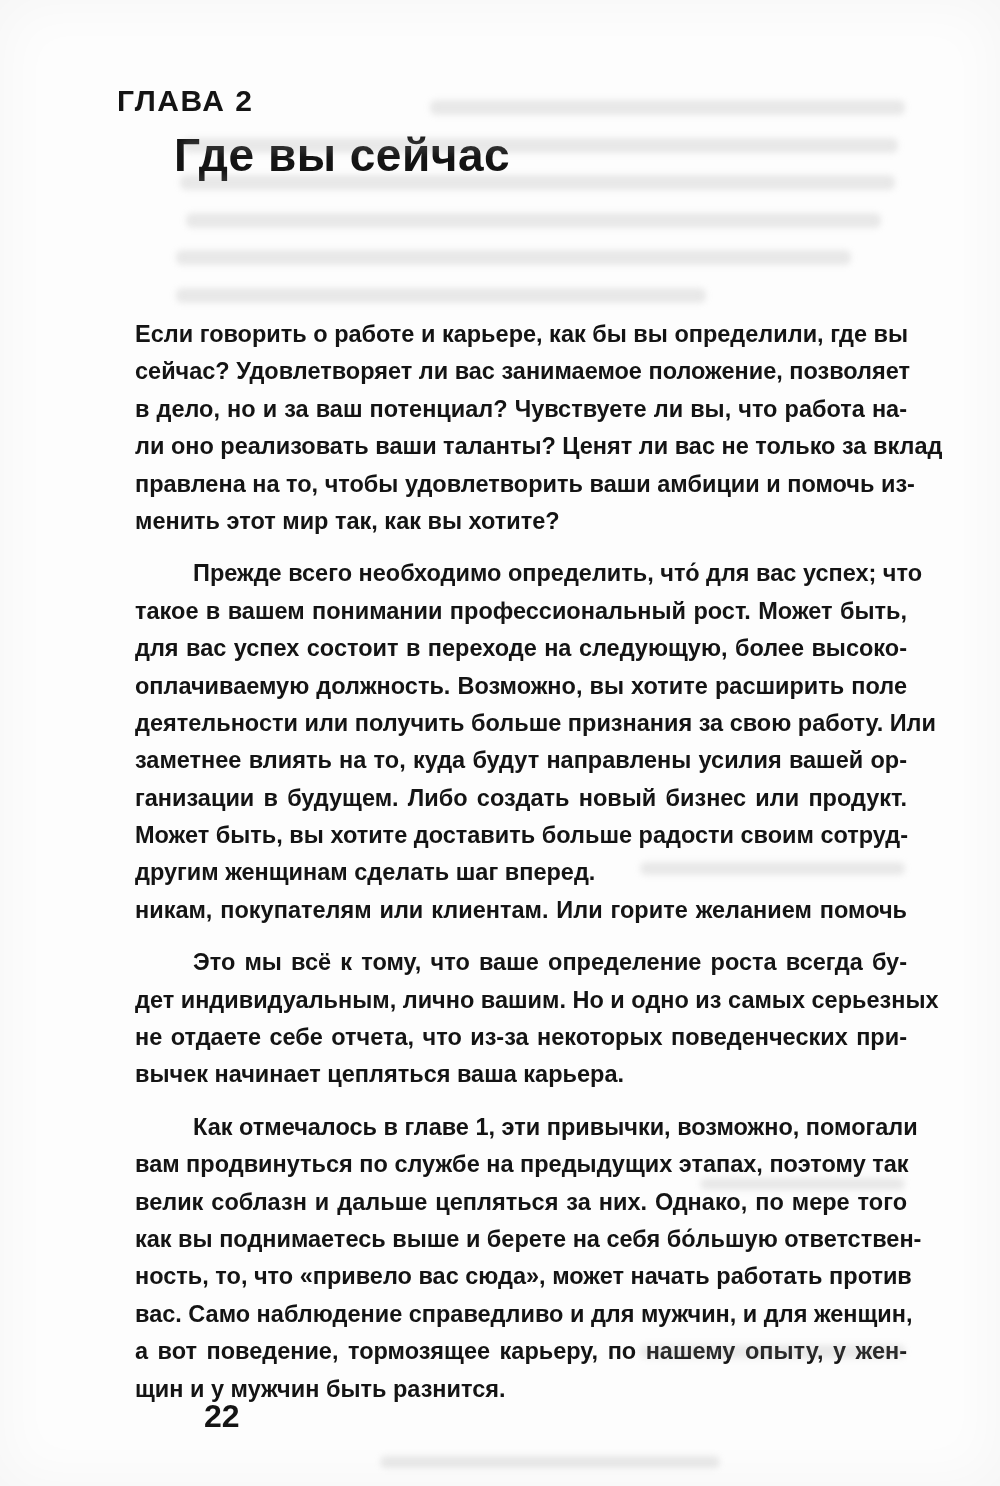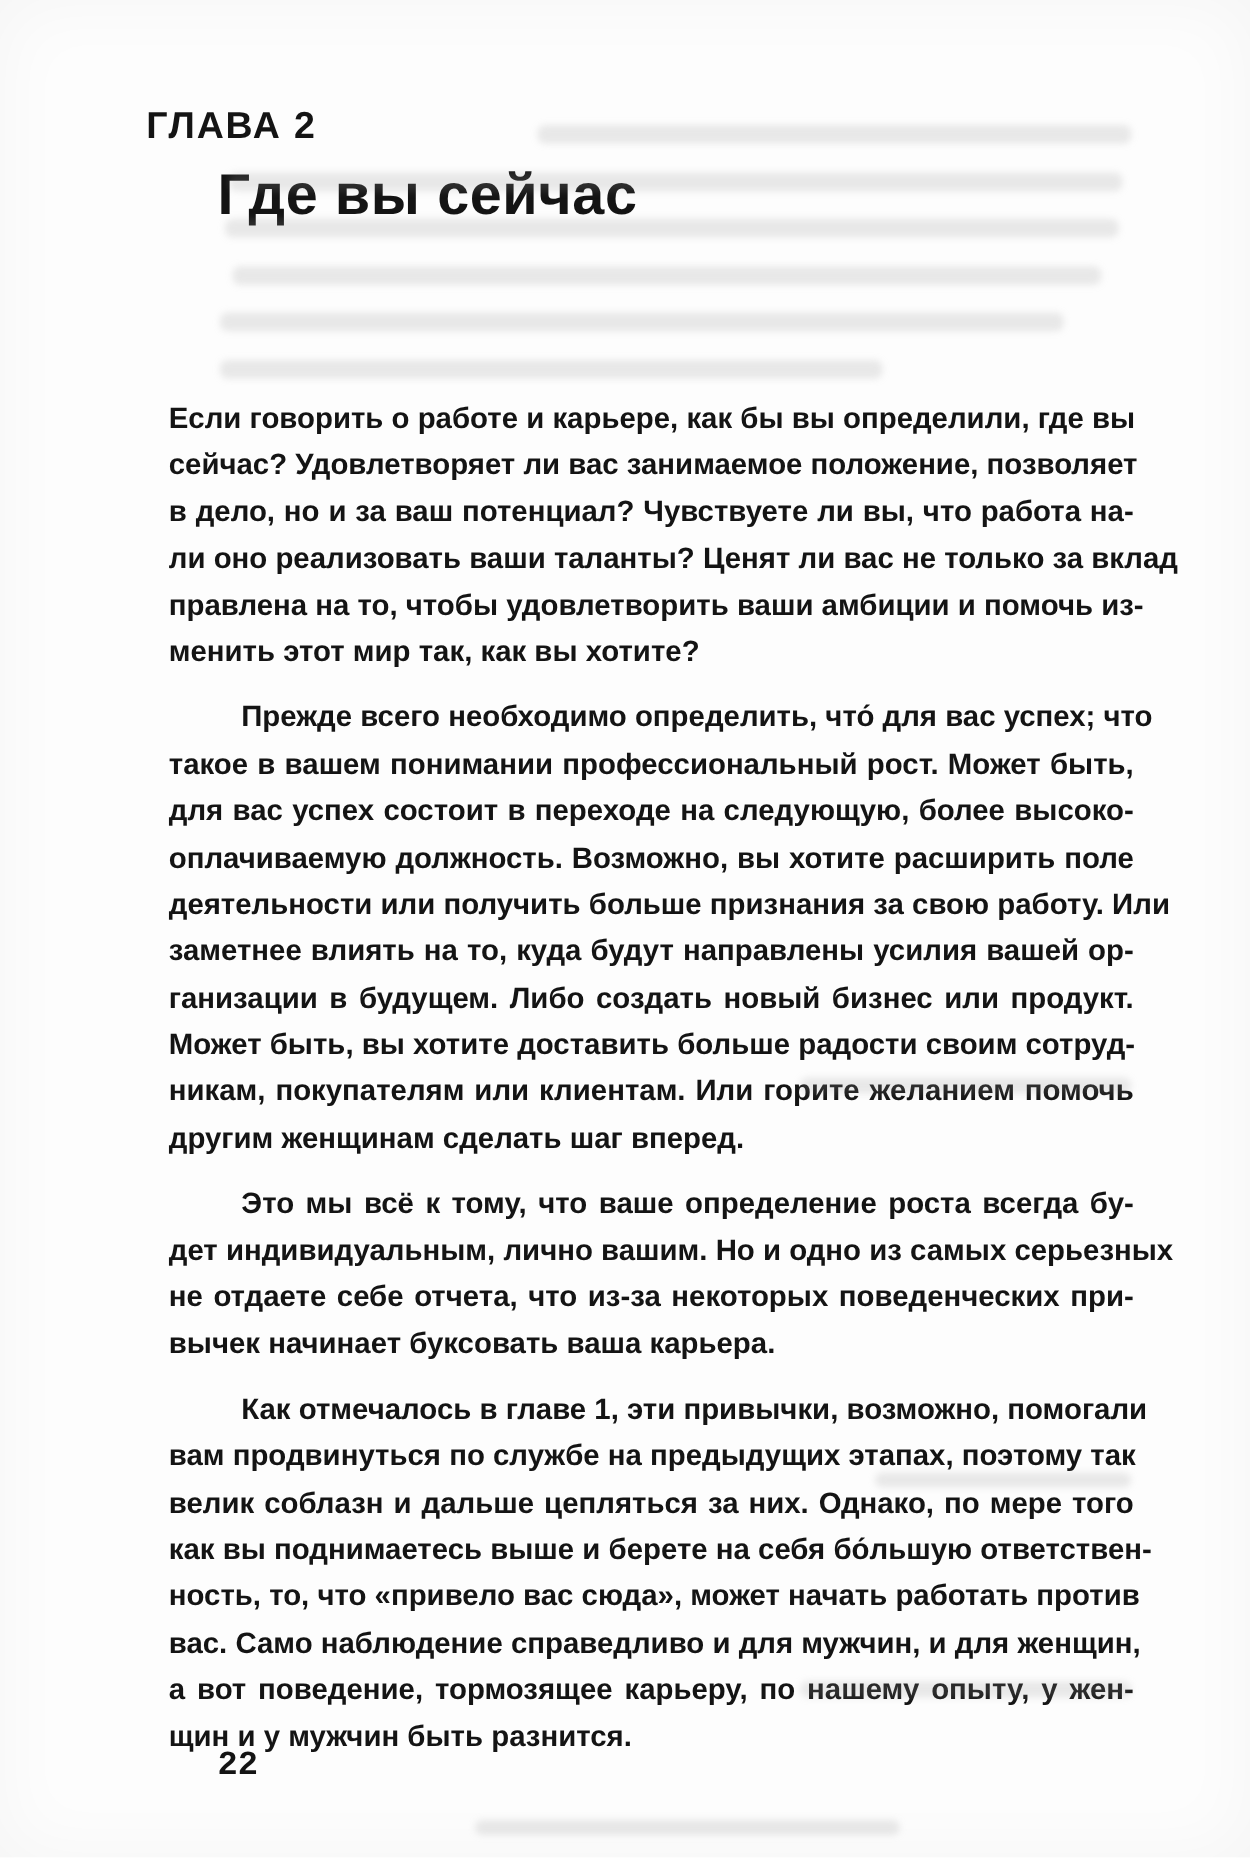--- a/index.html
+++ b/index.html
@@ -60,25 +60,24 @@
     height: 37.4px;
   }
   .line.para-end {
     text-align-last: left;
   }
   .paragraph.indent .line.first {
     padding-left: 58px;
   }
   .page-number {
     position: absolute;
-    left: 174px;
+    left: 204px;
     top: 1398px;
-    font-size: 27px;
+    font-size: 32px;
     font-weight: 600;
-    font-family: Liberation Mono, monospace;
   }
 </style>
 </head>
 <body>
 
 <div class="page">
 
   <div class="chapter-label">ГЛАВА 2</div>
 
   <h1 class="page-title" style="margin:0;">Где вы сейчас</h1>
@@ -94,28 +93,28 @@
       </div>
       <div class="paragraph indent">
         <div class="line first">Прежде всего необходимо определить, что́ для вас успех; что</div>
         <div class="line">такое в вашем понимании профессиональный рост. Может быть,</div>
         <div class="line">для вас успех состоит в переходе на следующую, более высоко-</div>
         <div class="line">оплачиваемую должность. Возможно, вы хотите расширить поле</div>
         <div class="line">деятельности или получить больше признания за свою работу. Или</div>
         <div class="line">заметнее влиять на то, куда будут направлены усилия вашей ор-</div>
         <div class="line">ганизации в будущем. Либо создать новый бизнес или продукт.</div>
         <div class="line">Может быть, вы хотите доставить больше радости своим сотруд-</div>
+        <div class="line para-end">другим женщинам сделать шаг вперед.</div>
         <div class="line">никам, покупателям или клиентам. Или горите желанием помочь</div>
-        <div class="line para-end">другим женщинам сделать шаг вперед.</div>
       </div>
       <div class="paragraph indent">
         <div class="line first">Это мы всё к тому, что ваше определение роста всегда бу-</div>
         <div class="line">дет индивидуальным, лично вашим. Но и одно из самых серьезных</div>
         <div class="line">не отдаете себе отчета, что из-за некоторых поведенческих при-</div>
-        <div class="line para-end">вычек начинает буксовать ваша карьера.</div>
+        <div class="line para-end">вычек начинает цепляться ваша карьера.</div>
       </div>
       <div class="paragraph indent">
         <div class="line first">Как отмечалось в главе 1, эти привычки, возможно, помогали</div>
         <div class="line">вам продвинуться по службе на предыдущих этапах, поэтому так</div>
         <div class="line">велик соблазн и дальше цепляться за них. Однако, по мере того</div>
         <div class="line">как вы поднимаетесь выше и берете на себя бо́льшую ответствен-</div>
         <div class="line">ность, то, что «привело вас сюда», может начать работать против</div>
         <div class="line">вас. Само наблюдение справедливо и для мужчин, и для женщин,</div>
         <div class="line">а вот поведение, тормозящее карьеру, по нашему опыту, у жен-</div>
         <div class="line para-end">щин и у мужчин быть разнится.</div>

